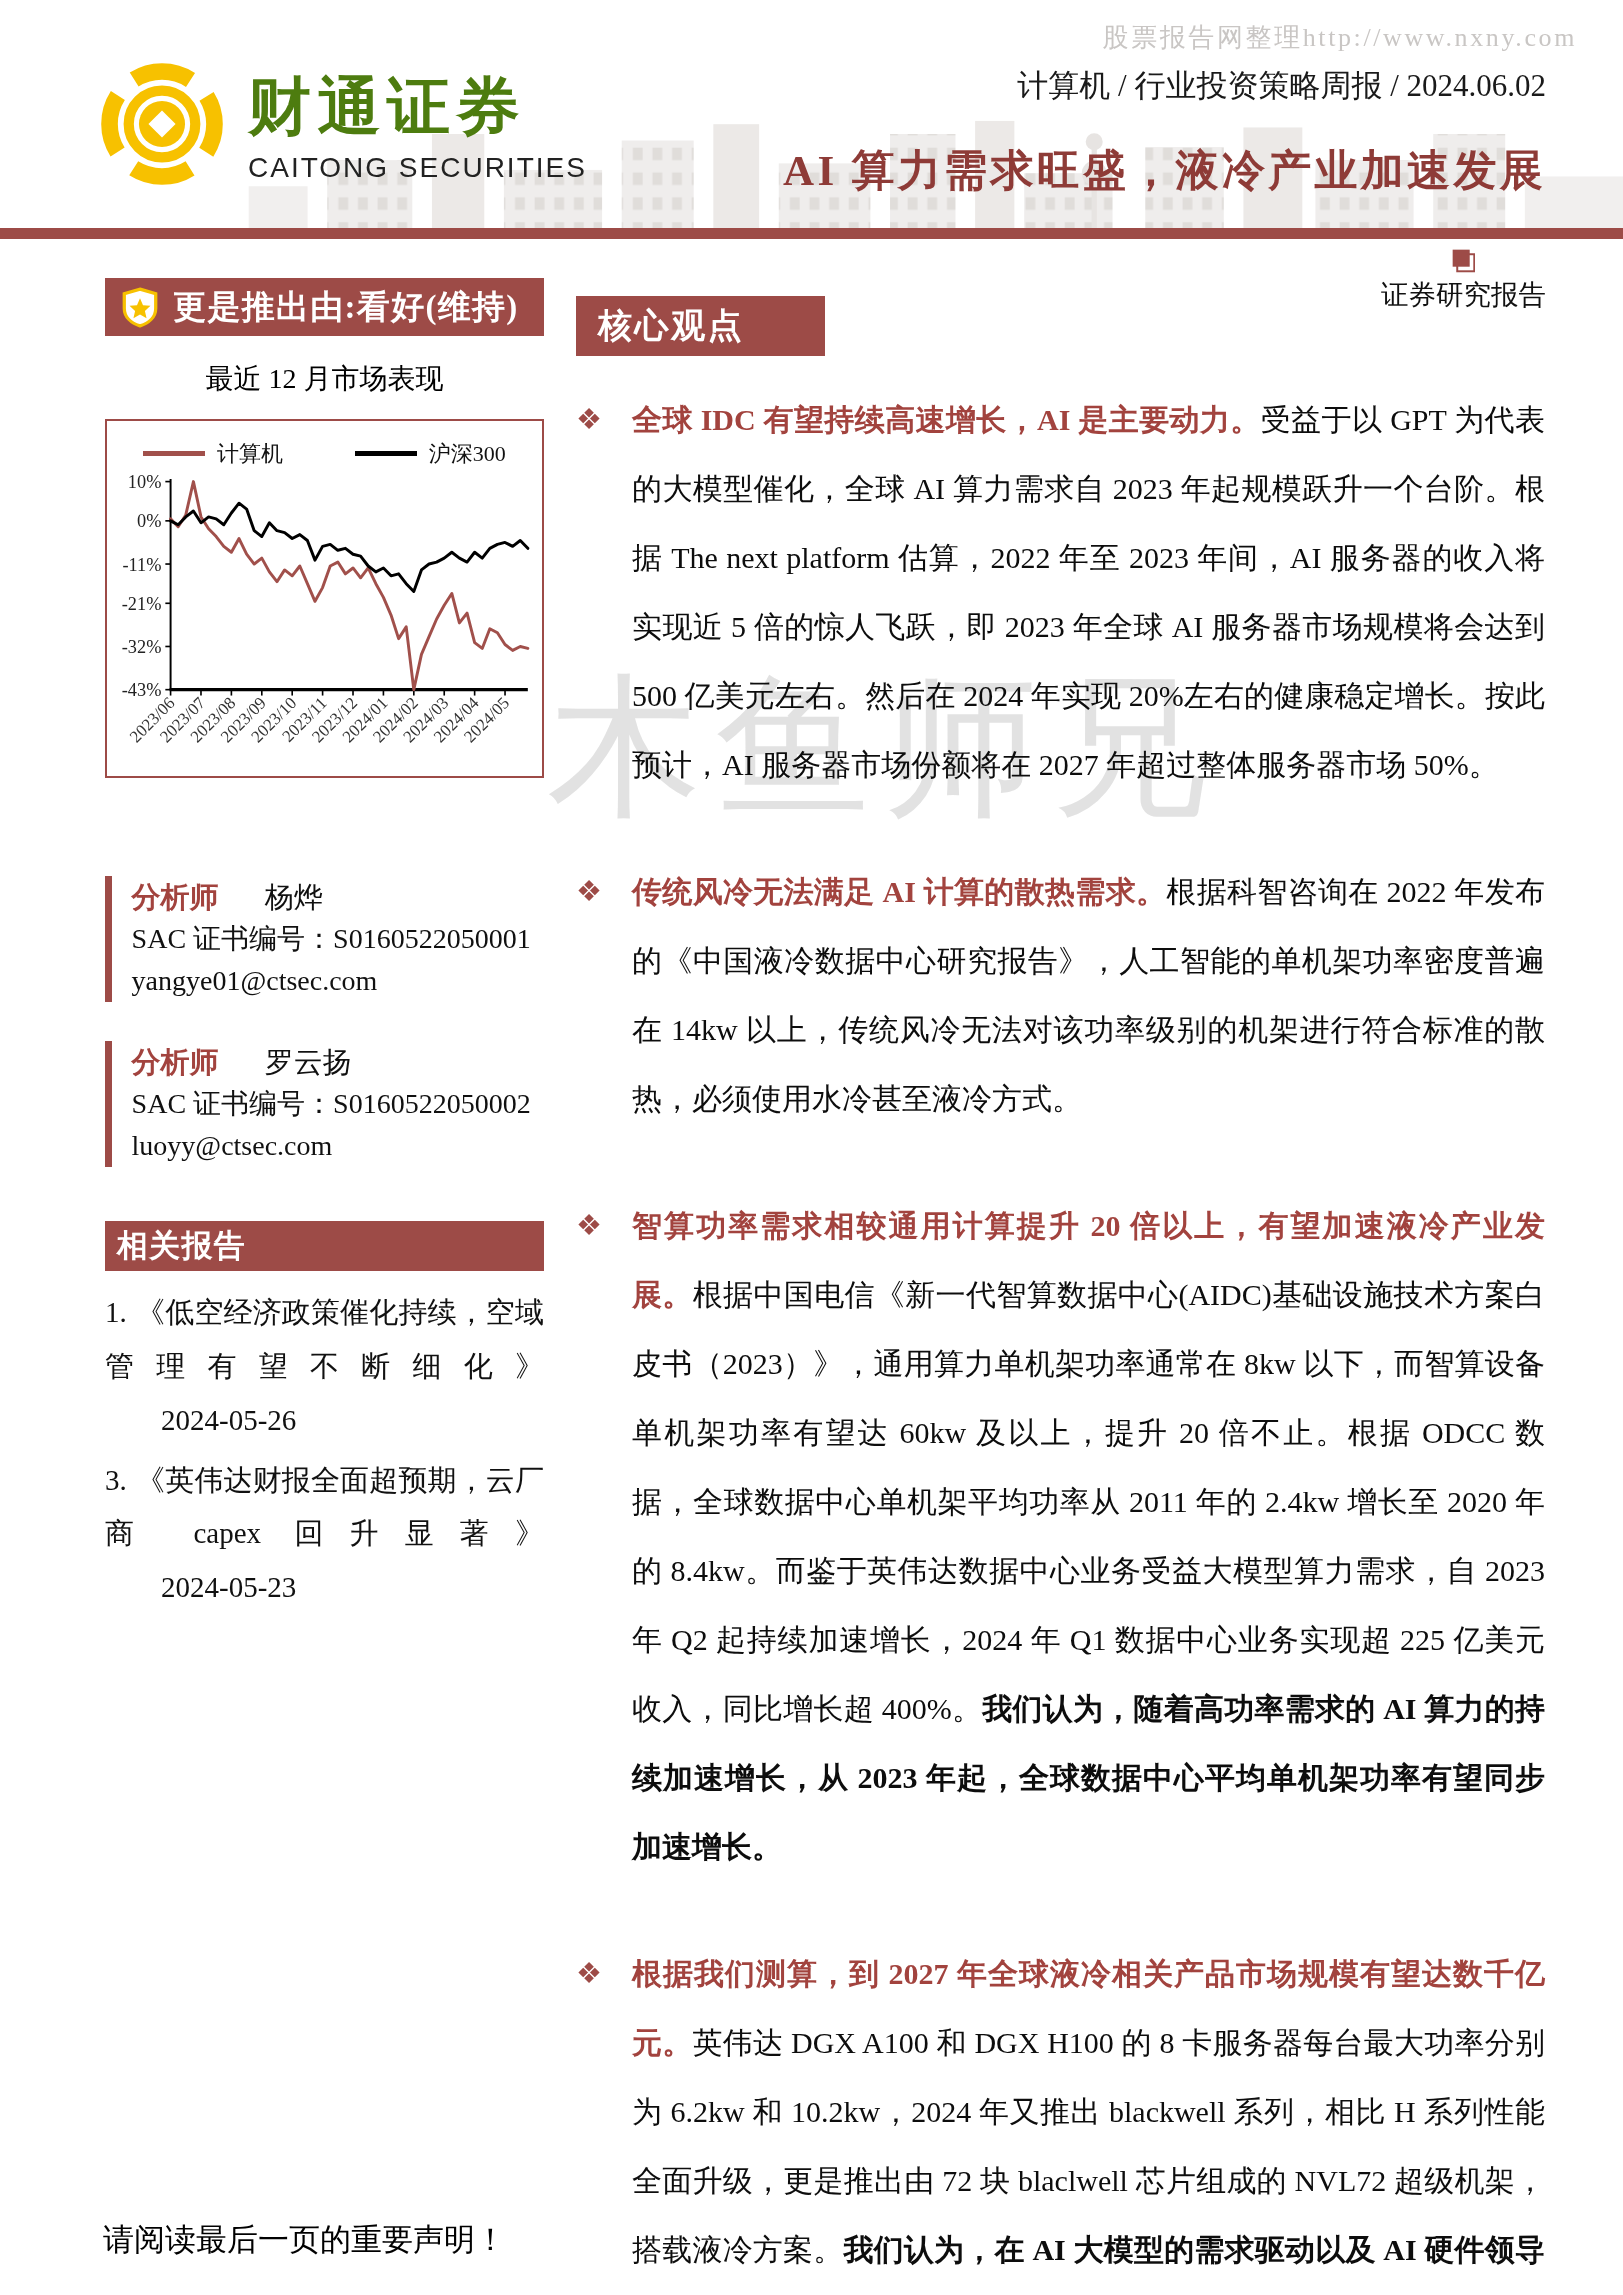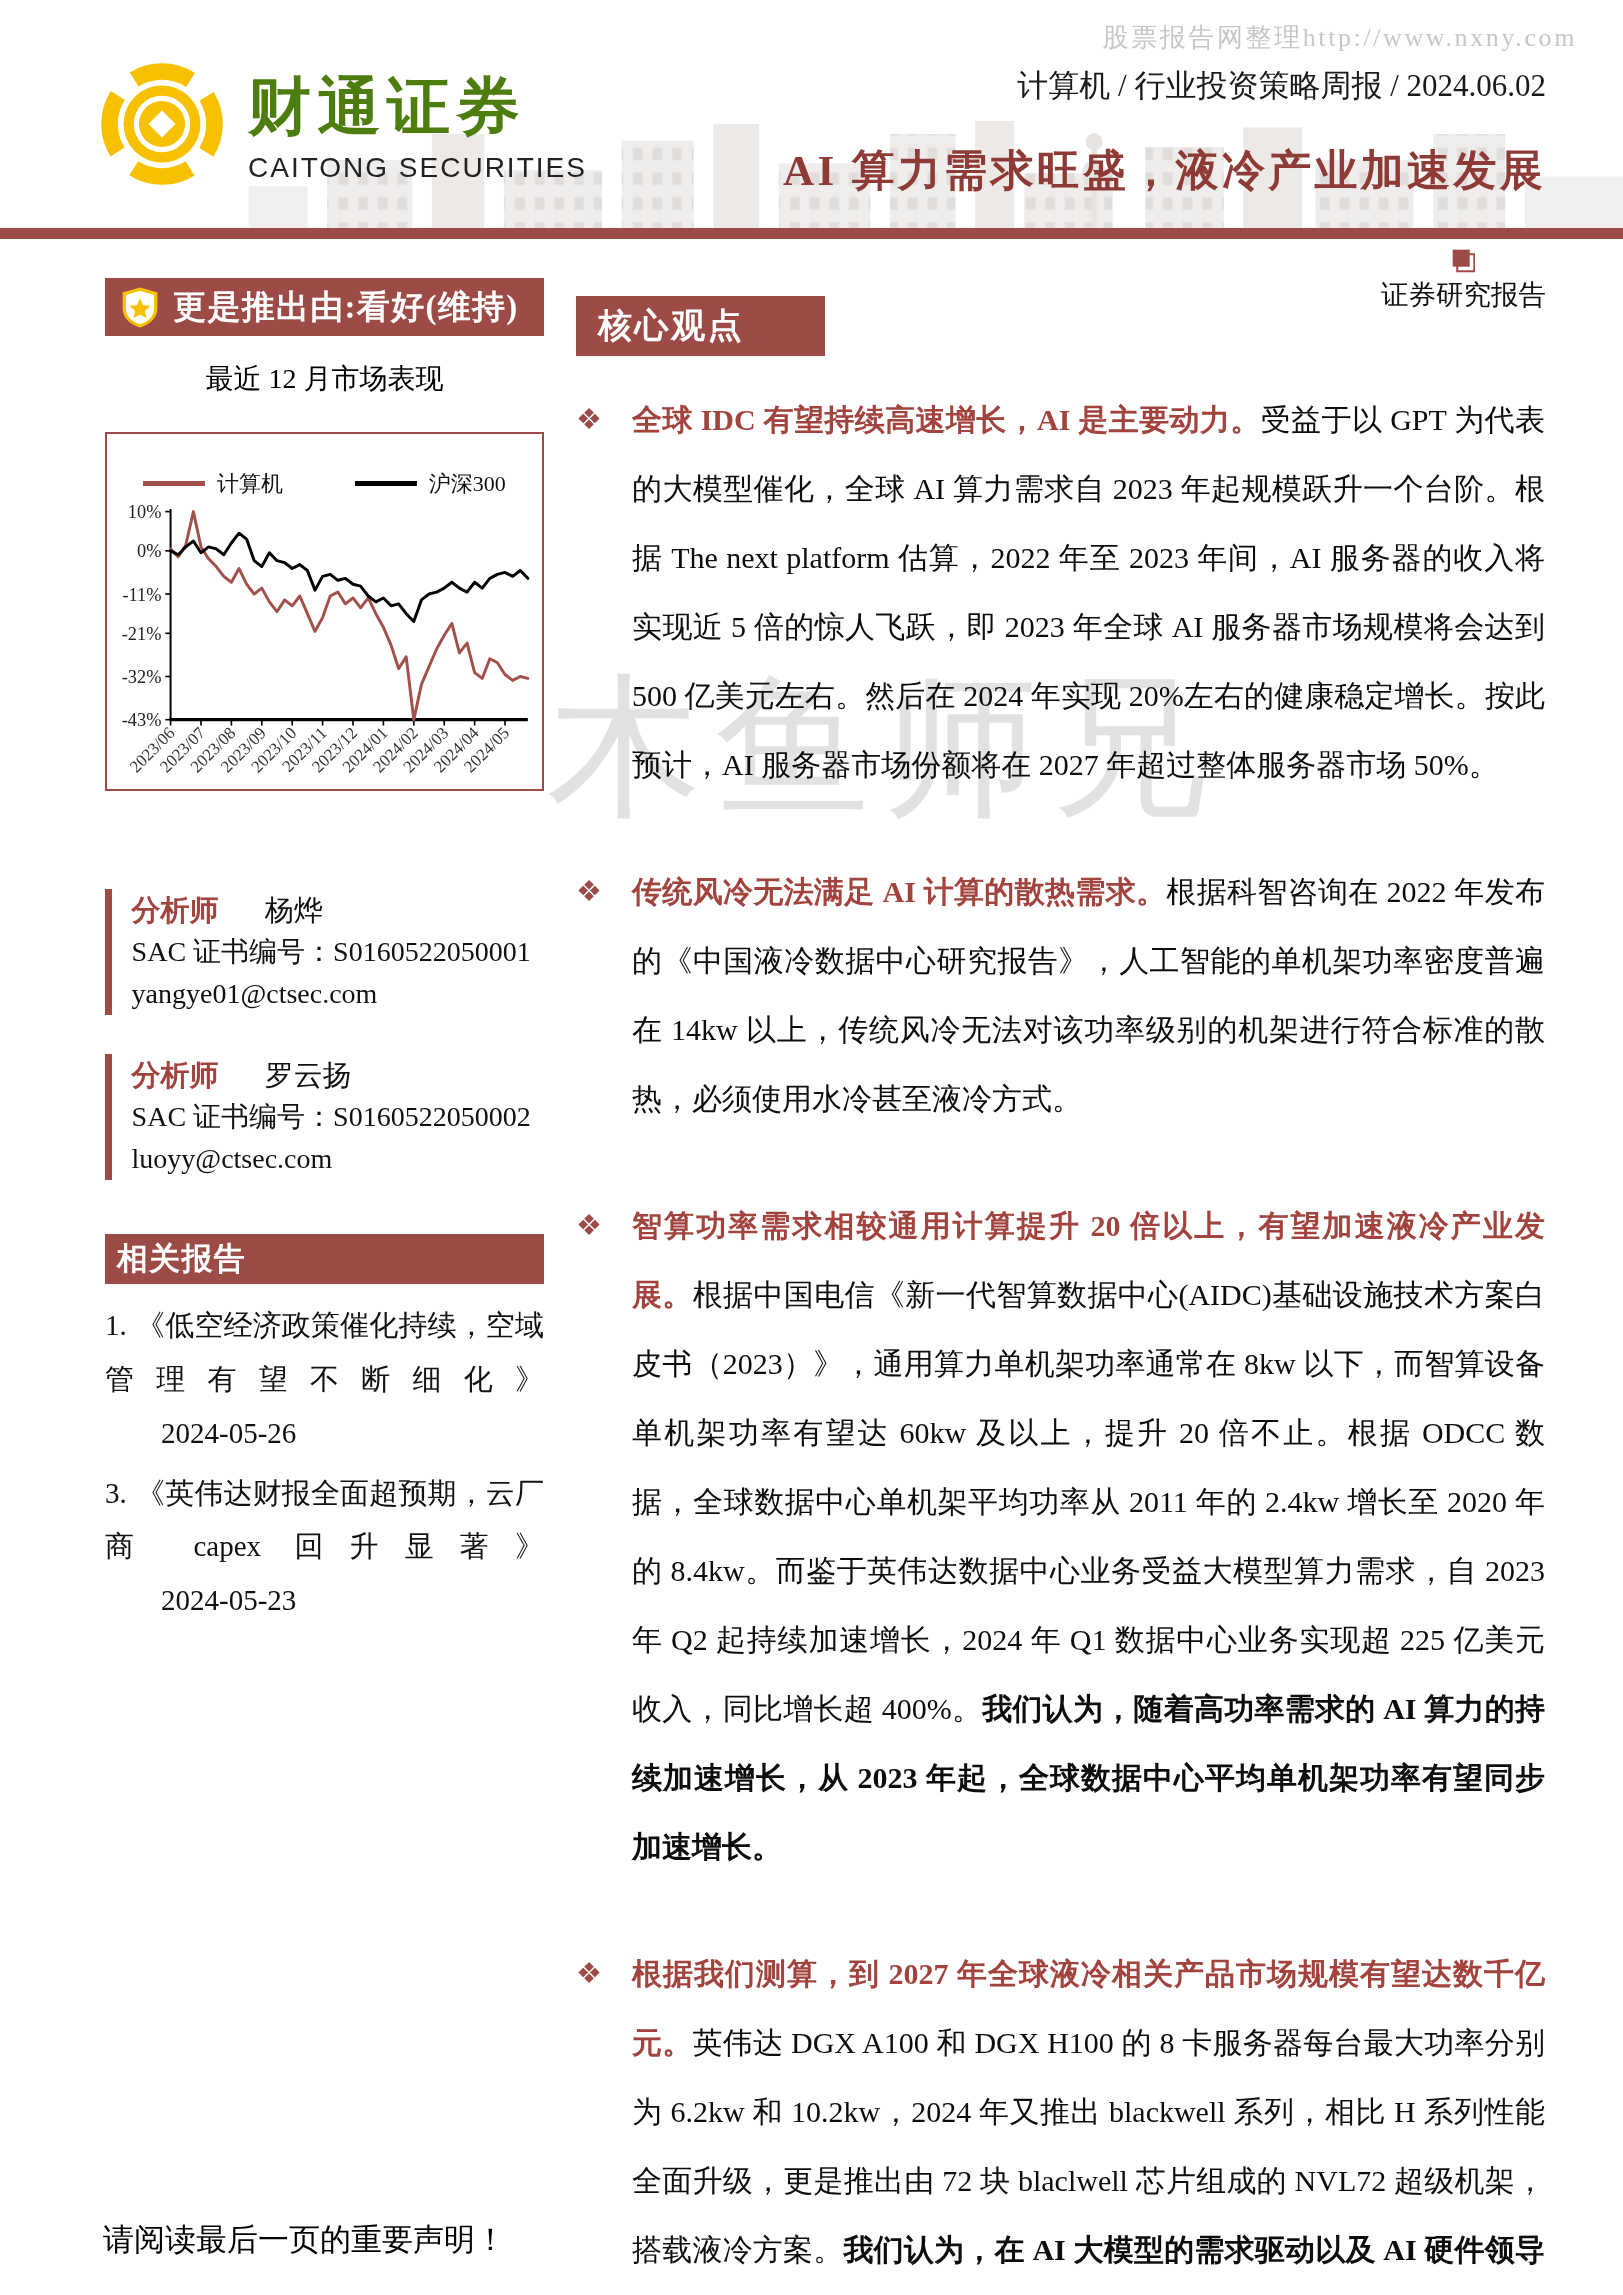--- a/index.html
+++ b/index.html
@@ -15,21 +15,21 @@
   .header-right{position:absolute;top:65px;right:77px;text-align:right;z-index:2;}
   .header-meta{font-size:31px;color:#1a1a1a;}
   .header-title{margin-top:35px;font-size:43px;font-weight:bold;color:#8e3b37;letter-spacing:3.3px;}
   .rule{position:absolute;left:0;top:228px;width:1623px;height:10.5px;background:#9d4b47;z-index:3;}
   .report-type{position:absolute;top:249px;right:77px;display:flex;align-items:center;gap:4px;font-size:27.5px;color:#111;z-index:2;flex-direction:column;}
   
   .sidebar{position:absolute;left:105px;top:278px;width:439px;z-index:2;}
   .banner{background:#9d4b47;color:#fff;font-weight:bold;}
   .rating-banner{height:58px;display:flex;align-items:center;gap:14.4px;padding:0 15.7px;font-size:33px;letter-spacing:1.3px;box-sizing:border-box;}
   .chart-title{margin-top:23.6px;text-align:center;color:#000000;font-size:28px;}
-  .chart-box{margin-top:34px;border:2px solid #9d4b47;height:359px;box-sizing:border-box;padding-top:35px;}
+  .chart-box{margin-top:21px;border:2px solid #9d4b47;height:359px;box-sizing:border-box;padding-top:18px;}
   .legend{display:flex;justify-content:center;gap:72px;margin-bottom:2.6px;}
   .legend-item{display:flex;align-items:center;gap:11.8px;font-size:22px;color:#111;}
   .swatch{display:inline-block;width:62px;height:4.6px;}
   .chart-svg{display:block;margin:0 auto;}
   .analyst{margin-top:39px;border-left:7.9px solid #9d4b47;padding-left:19.6px;line-height:42px;font-size:29px;}
   .analyst.first{margin-top:98px;}
   .a-role{color:#a2433e;font-weight:bold;}
   .a-name{margin-left:39px;color:#111;}
   .a-line{color:#111;font-size:28px;}
   .related-banner{margin-top:54px;height:50px;line-height:50px;padding-left:11.8px;font-size:31px;letter-spacing:1.3px;box-sizing:border-box;}

